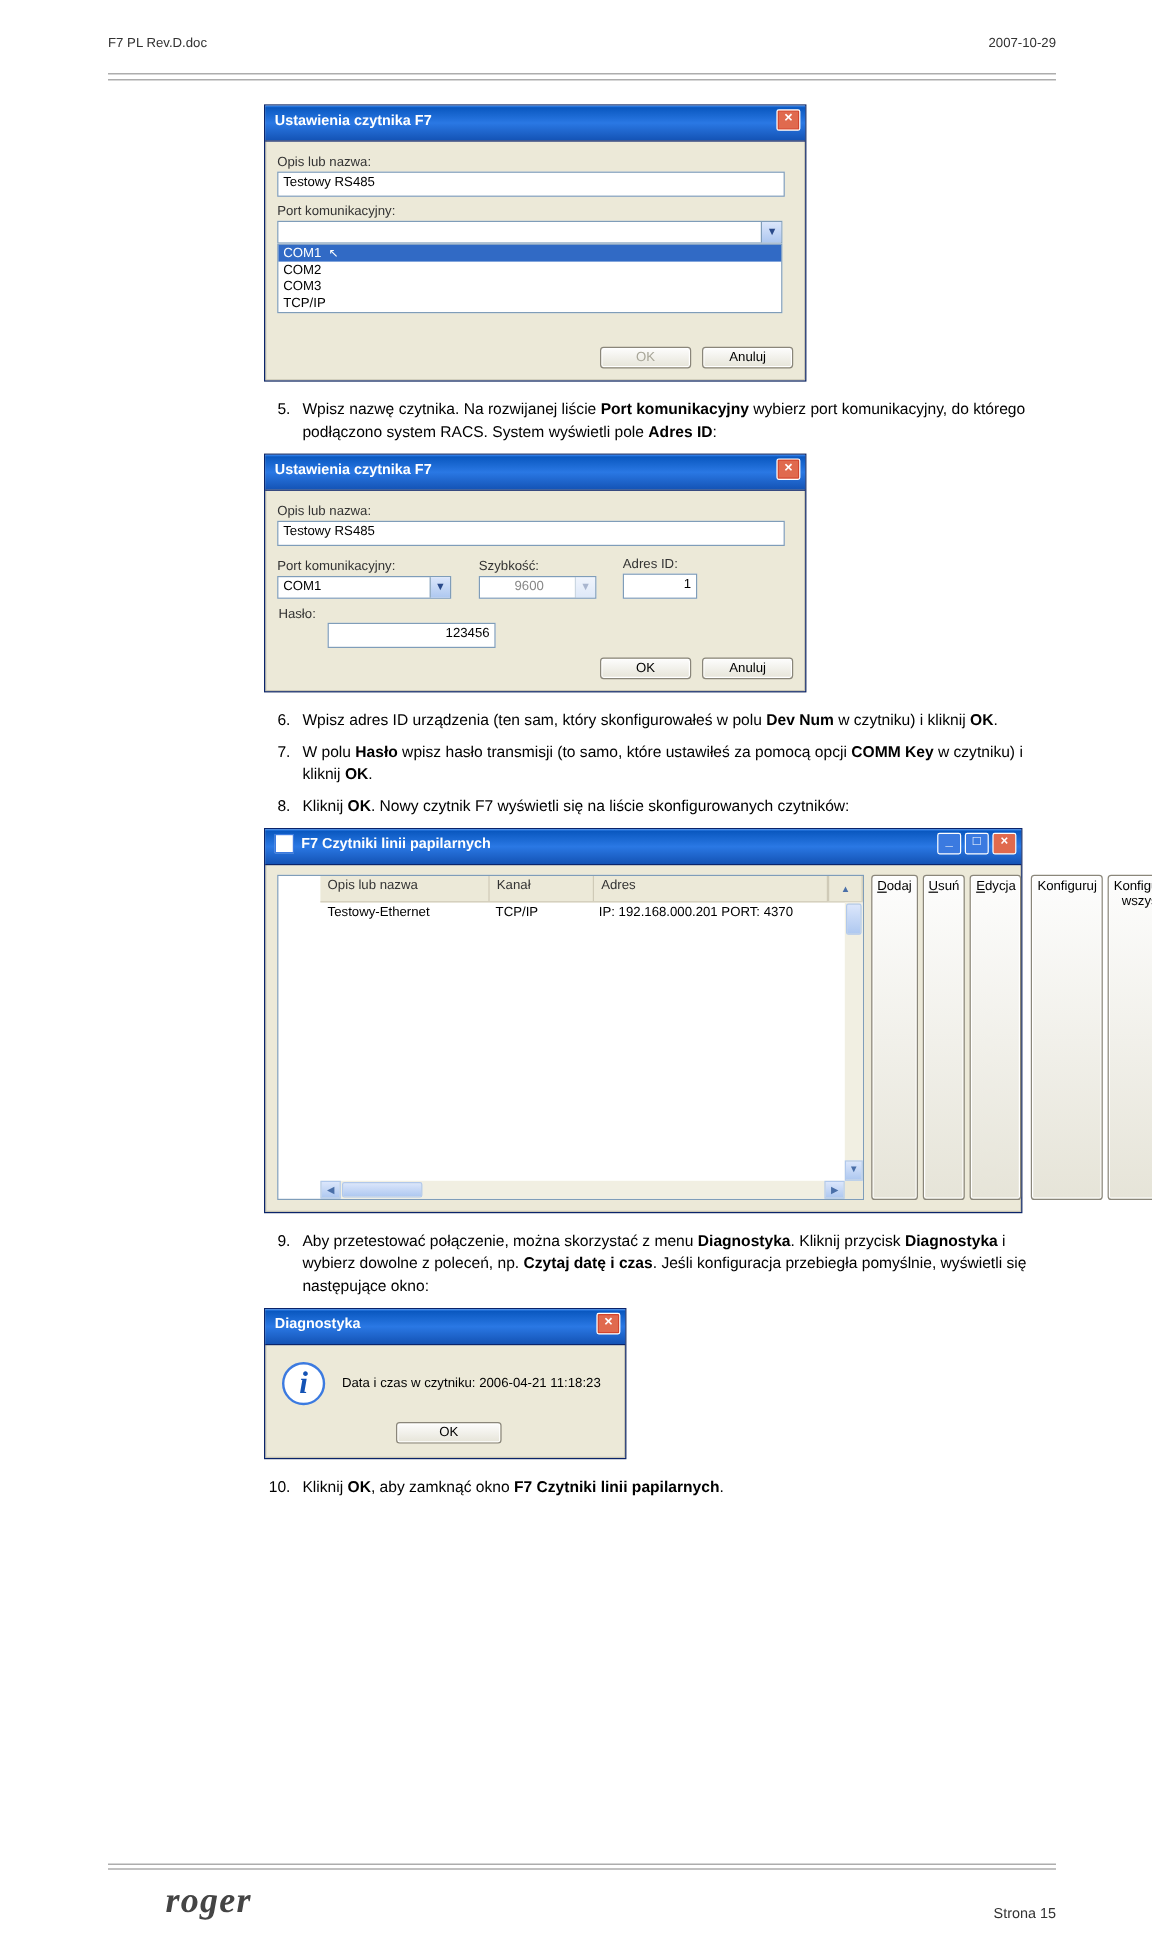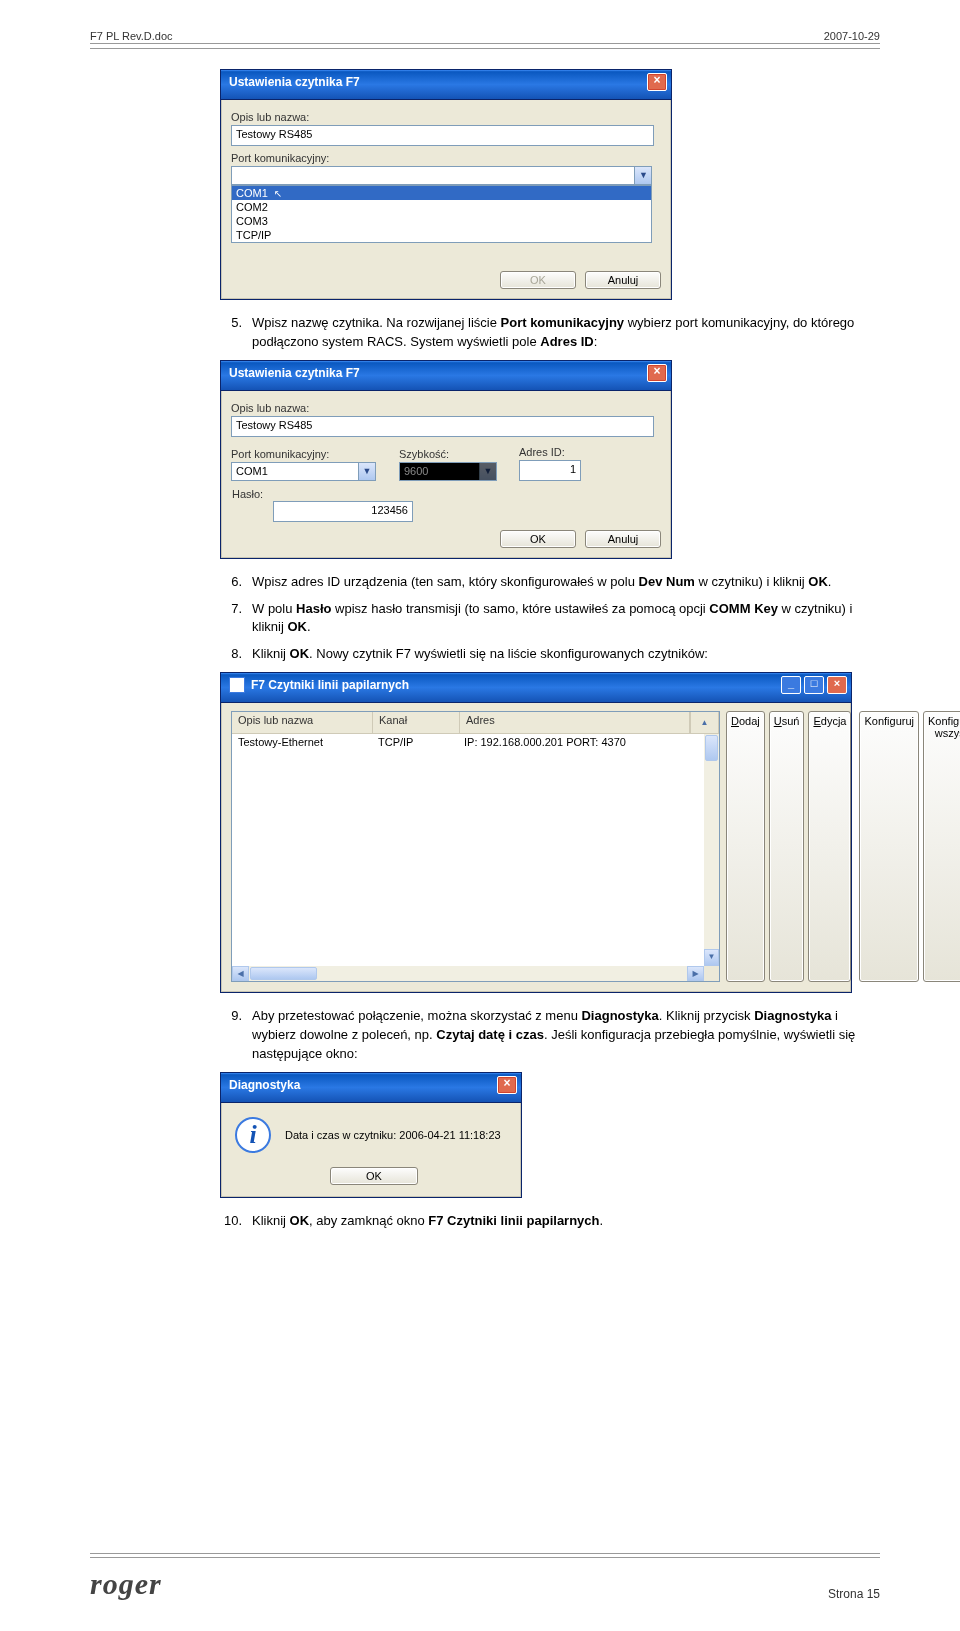--- a/index.html
+++ b/index.html
@@ -13,34 +13,34 @@
     position: relative;
     min-height: 1631px;
     box-sizing: border-box;
   }
   .hdr {
     display: flex;
     justify-content: space-between;
     font-size: 11px;
     color: #333;
     border-bottom: 1px solid #999;
-    padding-bottom: 1px;
+    padding-bottom: 19px;
     margin-bottom: 4px;
   }
   .hdr-line2 { height:1px; background:#999; margin-bottom:20px;}
   .ftr-line { border-top:1px solid #999; height:3px; }
   .ftr-line + .ftr-line { border-top:1px solid #999; }
   .ftr {
     display:flex; justify-content:space-between; align-items:flex-end;
     margin-top:6px;
   }
   .logo {
     font-family: Georgia, 'Times New Roman', serif;
     font-size: 30px; font-weight:bold; letter-spacing:1px;
-    color:#444; font-style:italic;
+    color:#444; font-style:italic;margin-left:48px;
   }
   .page-no { font-size:12px; color:#333; }
 
   .folio { margin-left: 130px; margin-right: 20px; }
 
   .step { display:flex; gap:10px; font-size:13px; line-height:1.45;
           margin: 8px 0 8px 0; }
   .step .num { width:22px; flex:none; text-align:right; }
   .step .body { flex:1; }
   .step b { font-weight:bold; }
@@ -68,21 +68,21 @@
     box-shadow: inset 0 0 0 1px #d2452e;
   }
   .win-body { padding: 8px 10px 10px 10px; }
   .lbl { display:block; margin: 3px 0 2px 0; color:#333; }
   .txtbox {
     background:#fff; border:1px solid #7f9db9; padding:2px 4px;
     font-size:11px; height:15px; width: 96%;
     box-sizing:content-box;
   }
   .txtbox.small { width:52px; }
-  .txtbox.disabled { background:#000000; color:#888; }
+  .txtbox.disabled { background:#ffffff; color:#888;text-align:center; }
   .combo { position:relative; width:98%; }
   .combo .txtbox { width:100%; padding-right:18px; box-sizing:border-box; height:19px; }
   .combo .arrow {
     position:absolute; right:1px; top:1px; width:16px; height:17px;
     background: linear-gradient(#dbe6fb,#aec8f0);
     border-left:1px solid #7f9db9; text-align:center; font-size:9px; line-height:17px;
     color:#2a4a8a;
   }
   .dropdown {
     position:absolute; top:19px; left:0; right:0; background:#fff;
@@ -111,20 +111,21 @@
   .mmx .sysbtn {
     width:18px;height:16px; background:#3b7ae0; border:1px solid #fff;
     border-radius:2px; color:#fff; font-size:11px; line-height:13px; text-align:center;
     font-weight:bold;
   }
   .mmx .sysbtn.close { background:#e06a4e; }
   .list-area { display:flex; gap:6px; }
   .grid {
     flex:1; background:#fff; border:1px solid #7f9db9;
     font-size:11px;
+    padding-left:35px;
   }
   .grid .gh { display:flex; background:#ece9d8; border-bottom:1px solid #cfcab7; }
   .grid .gh div { padding:2px 6px; border-right:1px solid #cfcab7; font-weight:normal; color:#333;}
   .gh .c1{width:128px;} .gh .c2{width:74px;} .gh .c3{flex:1;}
   .grid .ghscroll { width:15px; background:#ece9d8; border-left:1px solid #cfcab7;}
   .grid .gr { display:flex; }
   .grid .gr div { padding:2px 6px; }
   .gr .c1{width:128px;} .gr .c2{width:74px;} .gr .c3{flex:1;}
   .grid .gr.sel { background:#316ac5; color:#fff; }
   .grid-body { height:232px; position:relative; }

